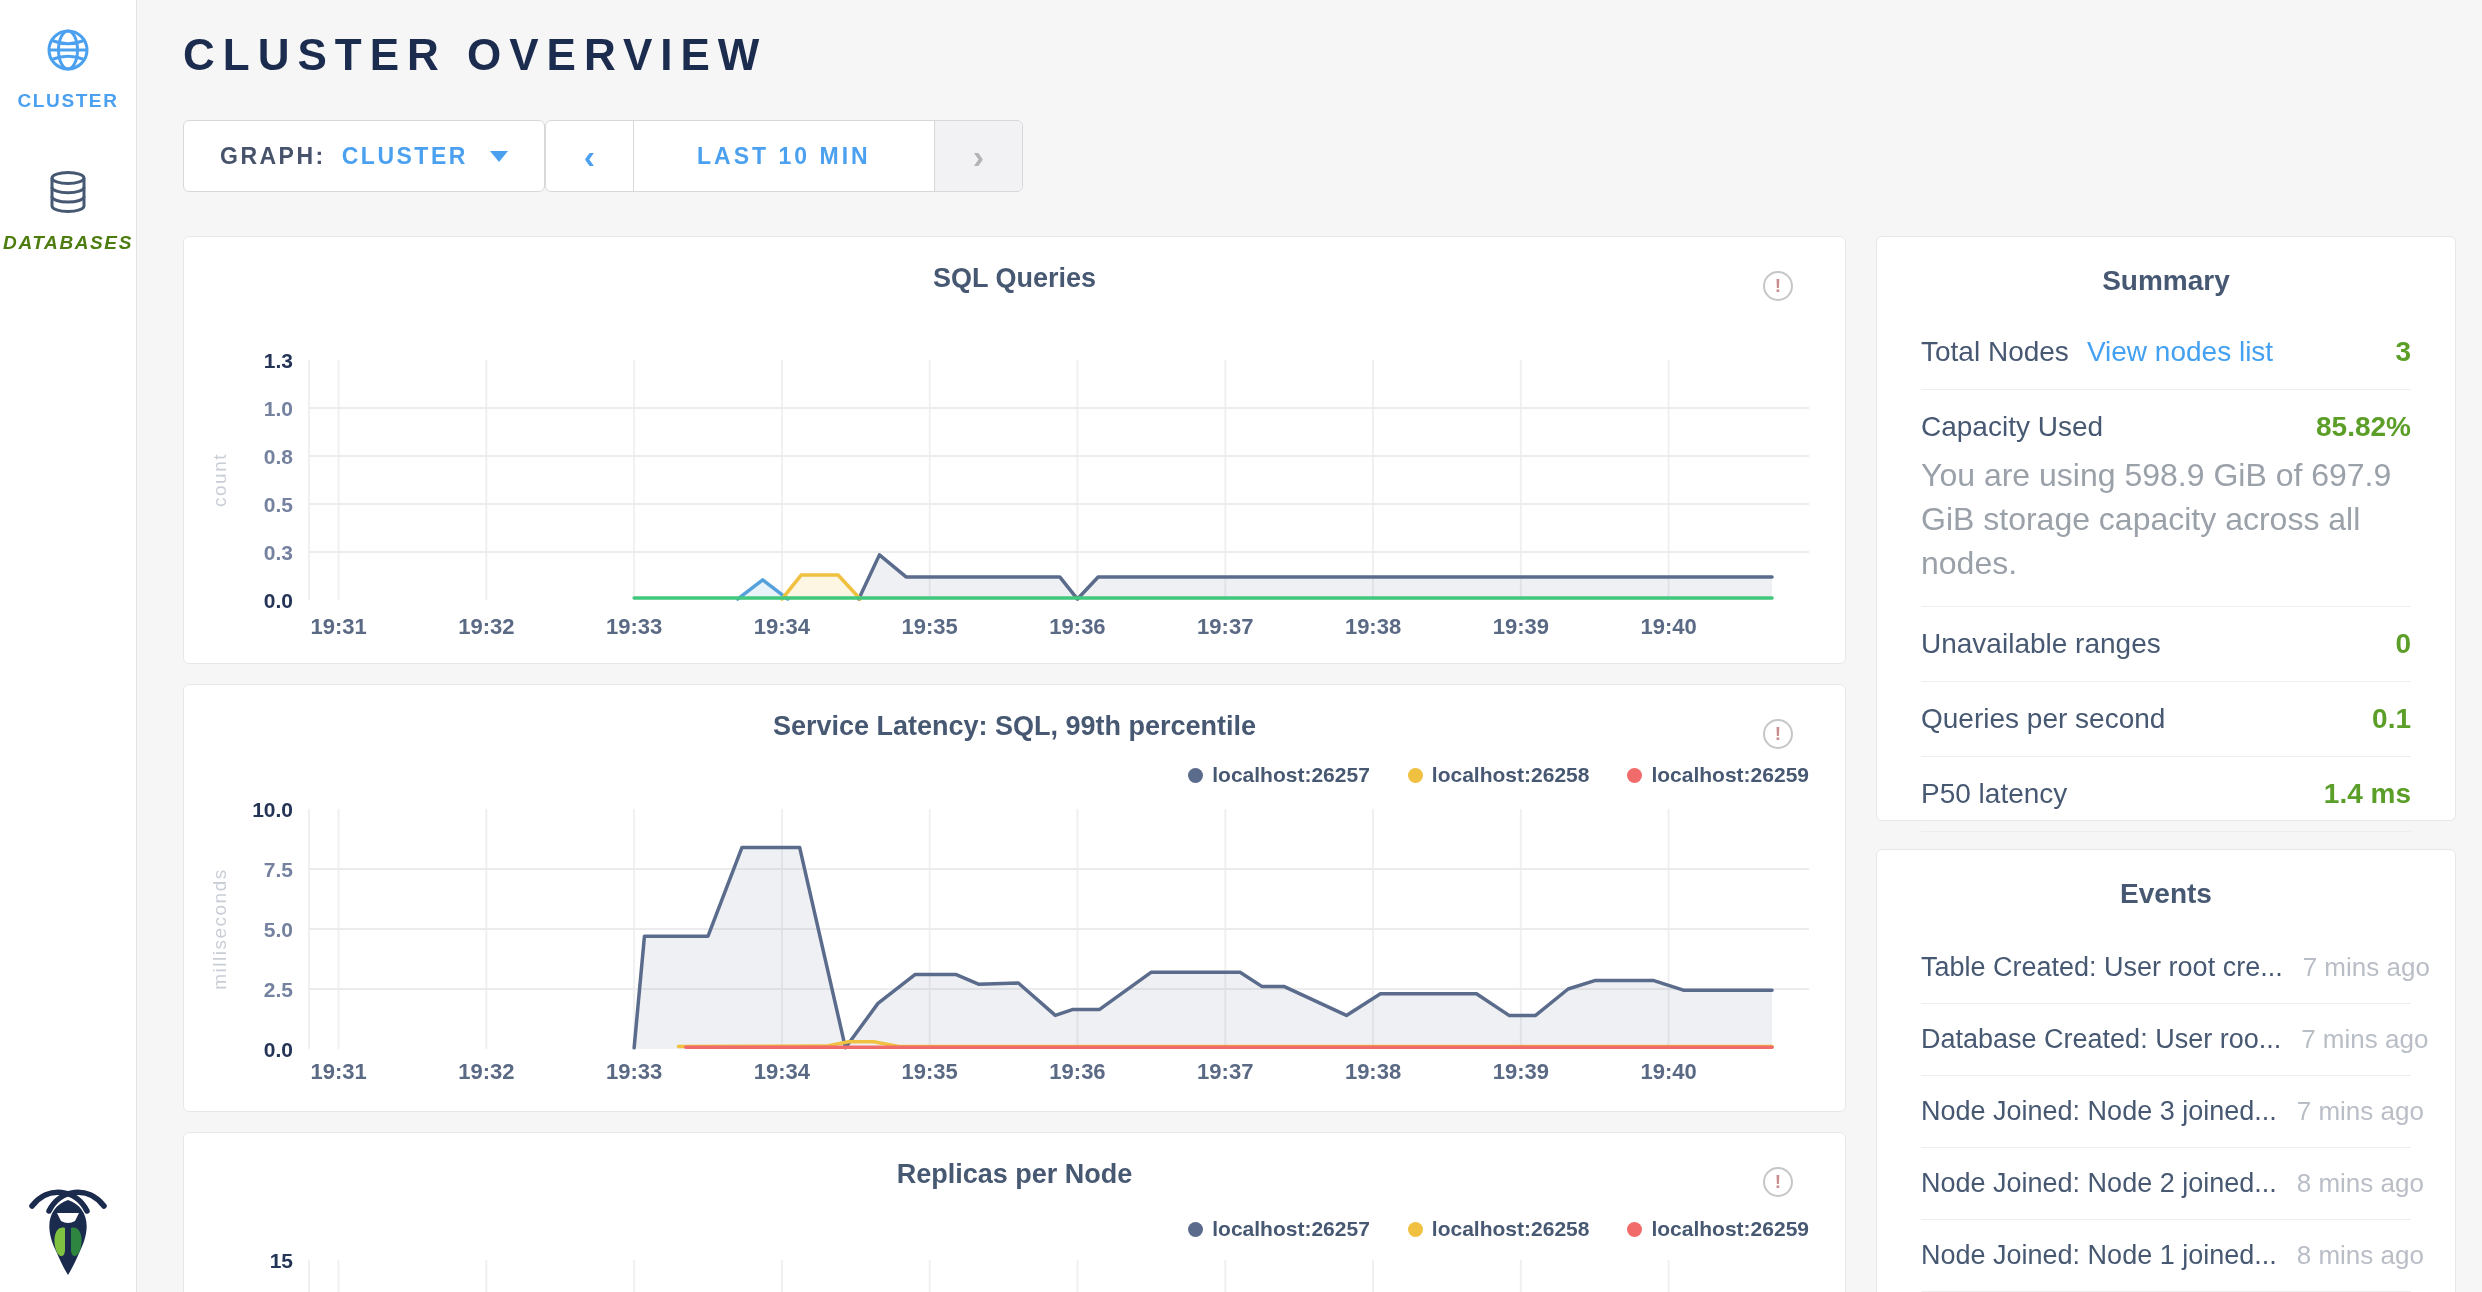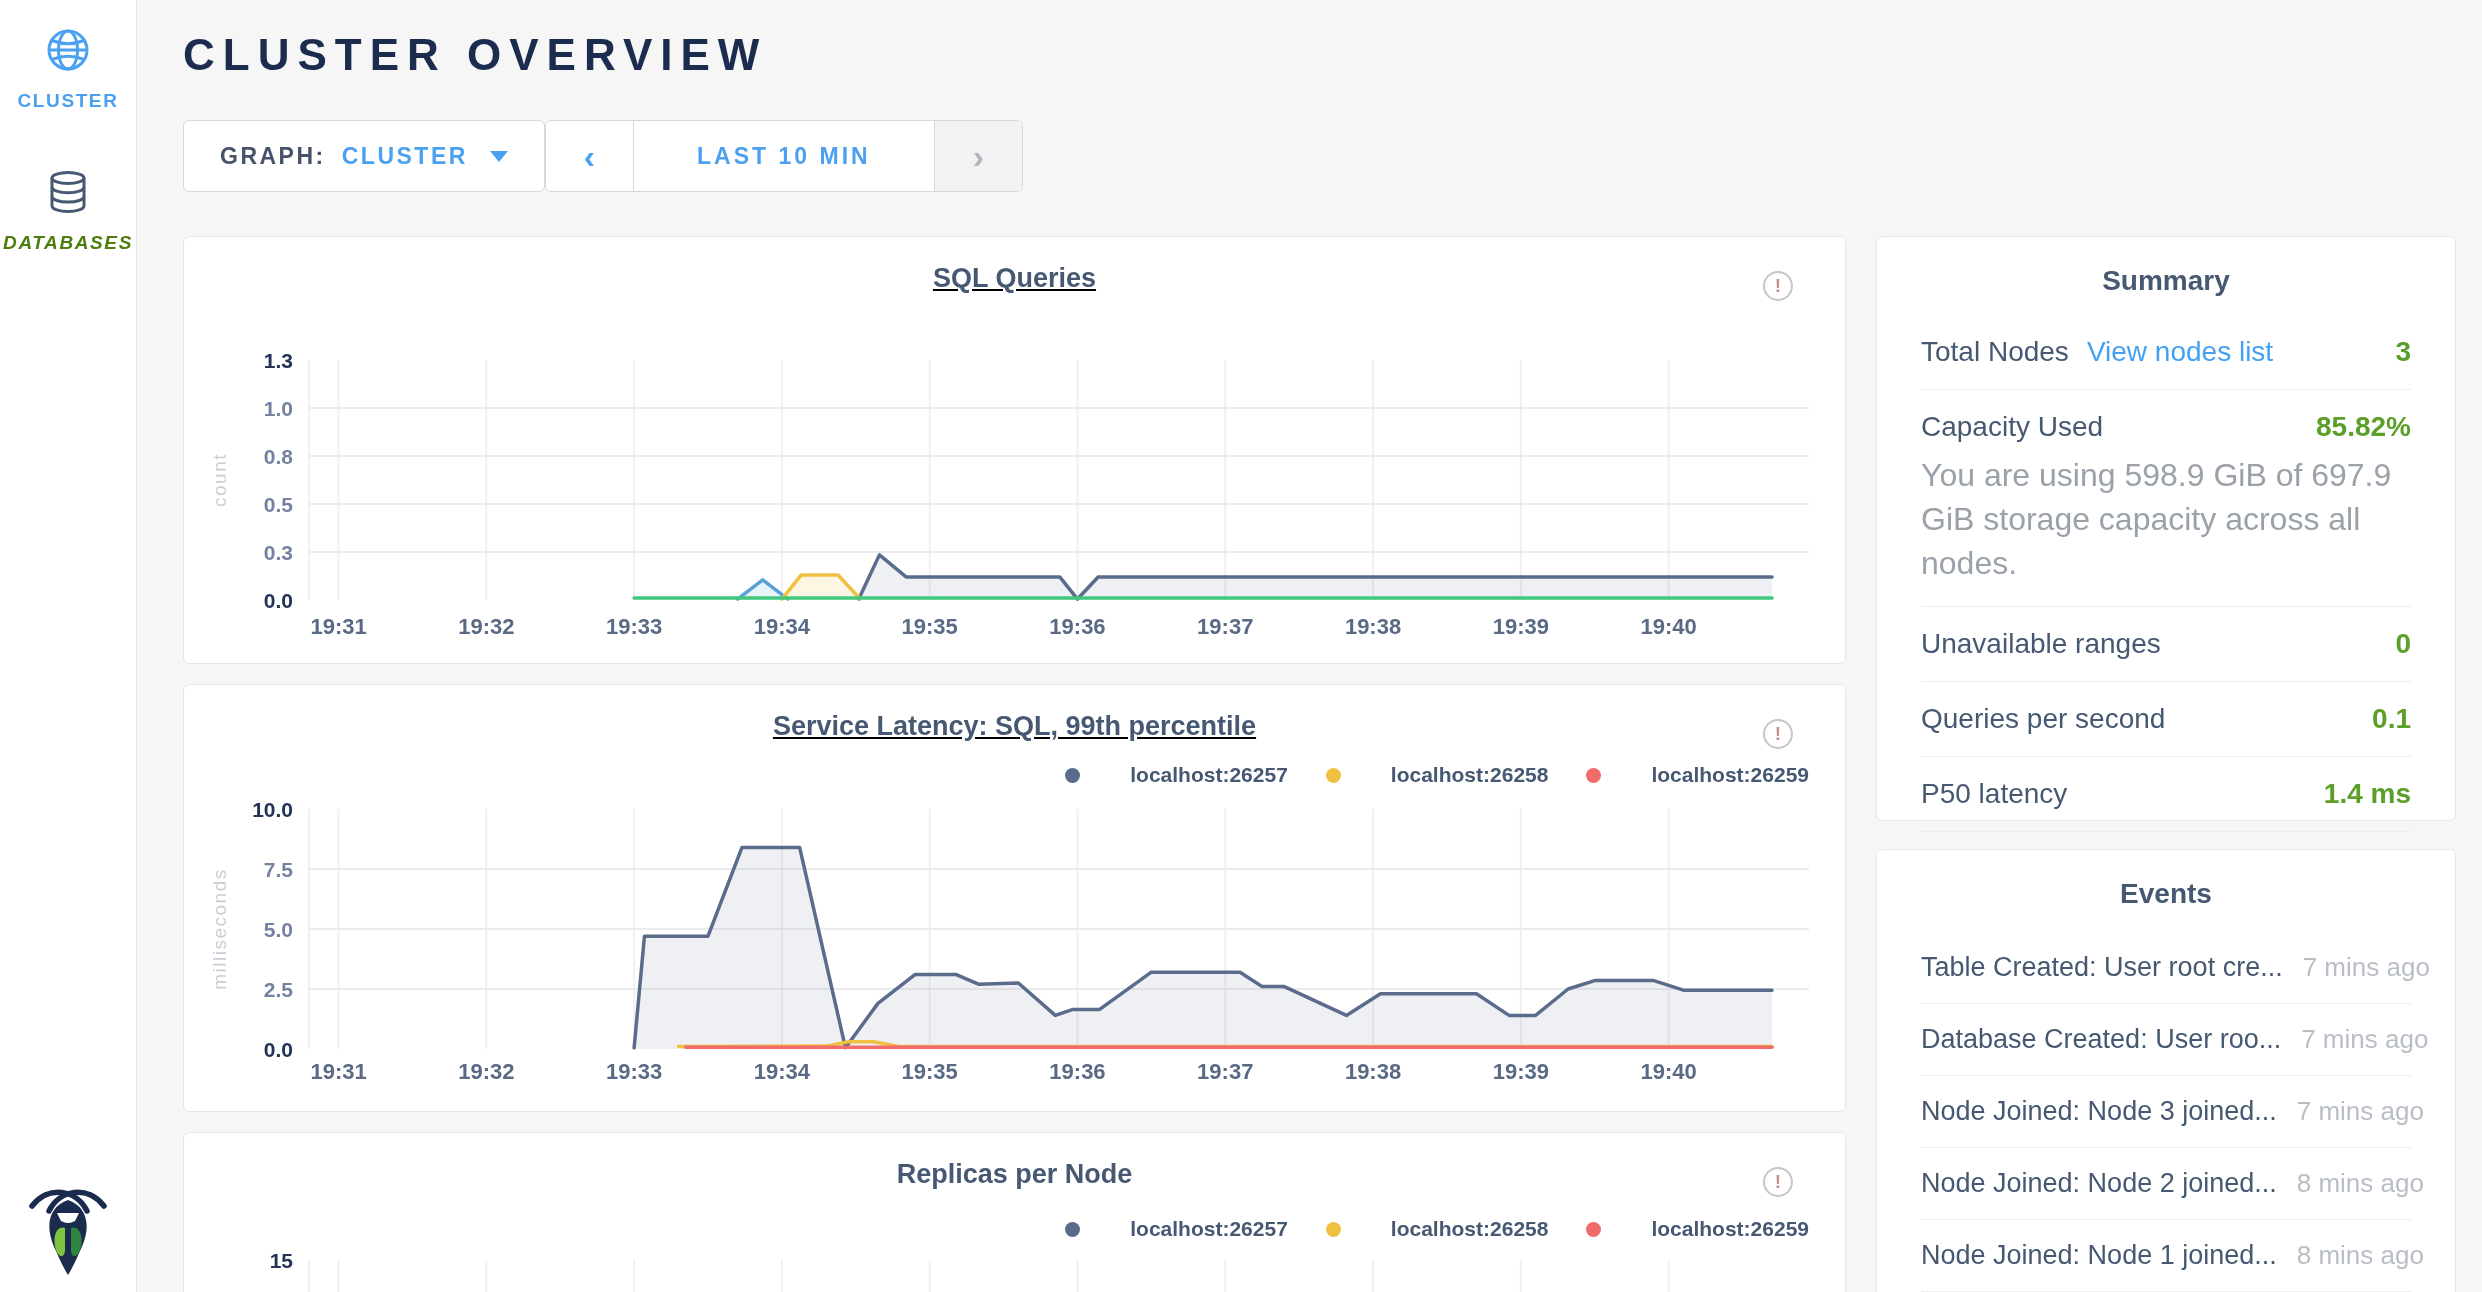--- a/index.html
+++ b/index.html
@@ -37,33 +37,33 @@
   .tp-next { color:#b3b3b8; background:#f2f2f4; border-left:1px solid #d8d8db; font-weight:700; }
   .tp-range { width:300px; display:flex; align-items:center; justify-content:center;
     font-size:23px; font-weight:700; letter-spacing:3px; color:#4ba1ef; cursor:pointer; }
 
   .content { display:flex; margin:44px 0 0 46px; gap:30px; align-items:flex-start; }
   .charts-col { width:1663px; }
   .side-col { width:580px; }
 
   .card { background:#fff; border:1px solid #e7e7e9; border-radius:6px; position:relative; }
   .chart-card { width:1663px; margin-bottom:20px; }
-  .chart-card.h1 { height:428px;text-decoration:underline; }
+  .chart-card.h1 { height:428px; }
   .chart-card.h3 { height:300px; }
   .chart-title { position:relative; z-index:2; text-align:center; padding-top:26px;
     font-size:27px; font-weight:700; color:#475872; }
   .info-icon { position:absolute; z-index:3; top:34px; right:52px; width:30px; height:30px;
     border:2px solid #c6c6c9; border-radius:50%; color:#c98f8f; font-size:19px; font-weight:700;
     display:flex; align-items:center; justify-content:center; cursor:pointer; background:#fff; }
   .chart-svg { position:absolute; left:0; top:0; }
   .legend { position:absolute; z-index:2; right:36px; display:flex; gap:38px; align-items:center; }
   .legend.l1 { top:78px; } .legend.l2 { top:84px; }
   .legend-item { display:flex; align-items:center; }
   .legend-dot { width:15px; height:15px; border-radius:50%; margin-right:9px; }
-  .legend-text { font-size:21px; font-weight:600; color:#475872;margin-left:41px; }
+  .legend-text { font-size:21px; font-weight:600; color:#475872; }
 
   .ytick { font-size:21px; font-weight:700; fill:#7482a0; }
   .ytick.end { fill:#243457; }
   .xtick { font-size:22px; font-weight:600; fill:#5a6984; }
   .ylabel { font-size:19px; fill:#c9ced6; letter-spacing:1.5px; }
 
   
   .panel { padding:0 44px; }
   .panel-summary { height:585px; margin-bottom:28px; }
   .panel-events { height:560px; }

